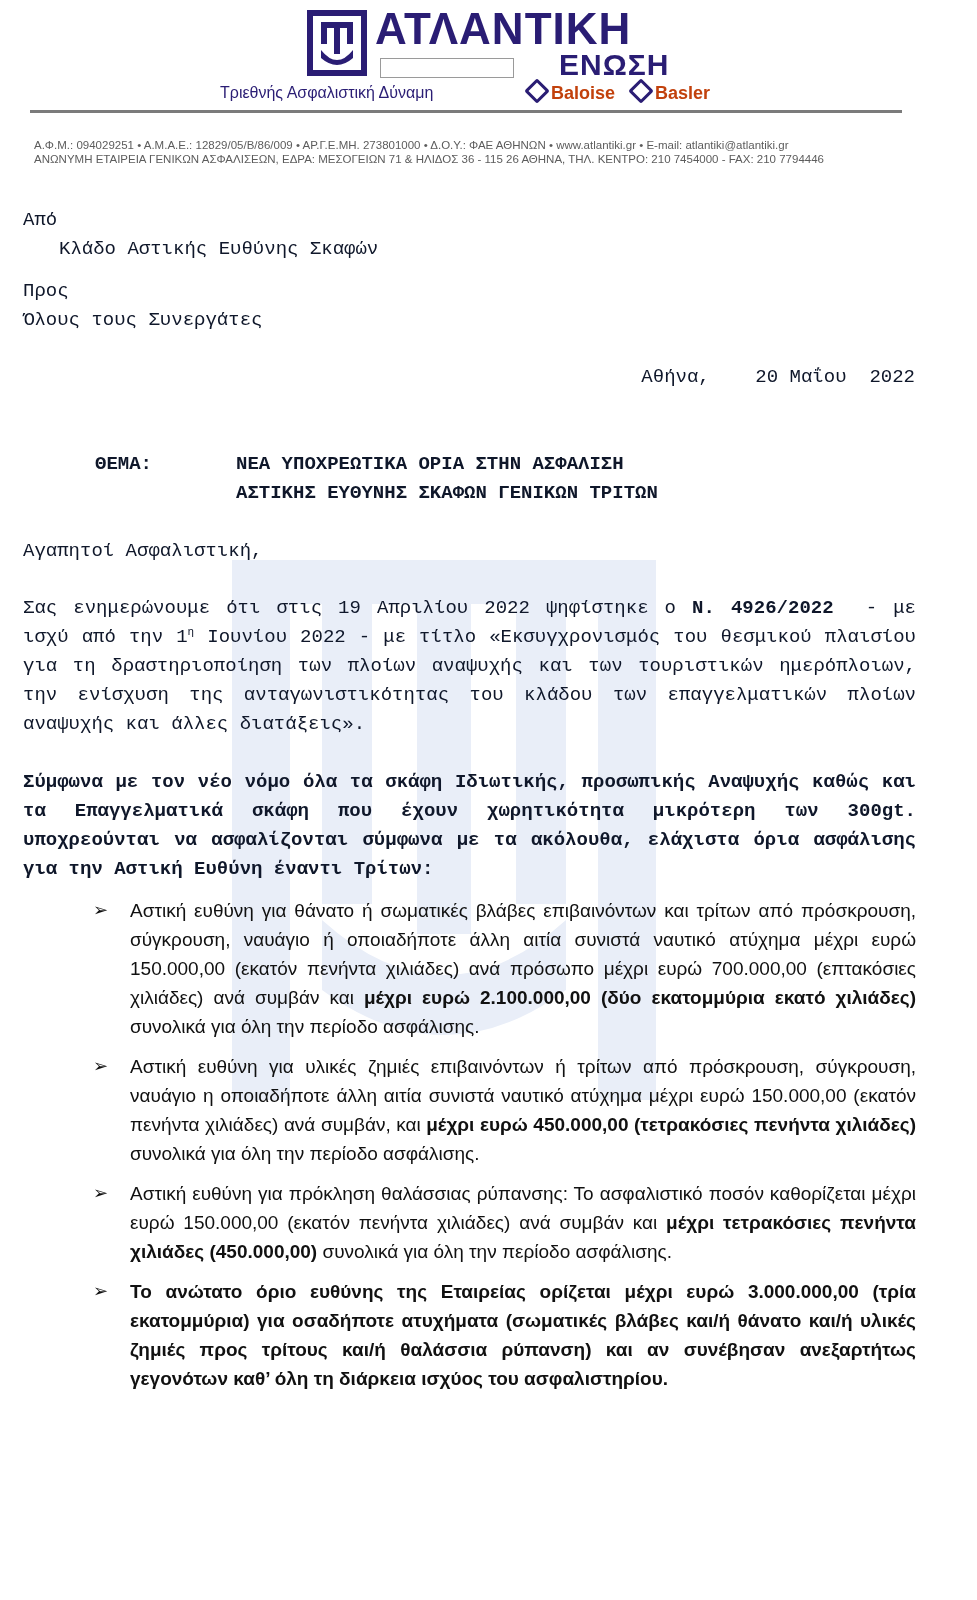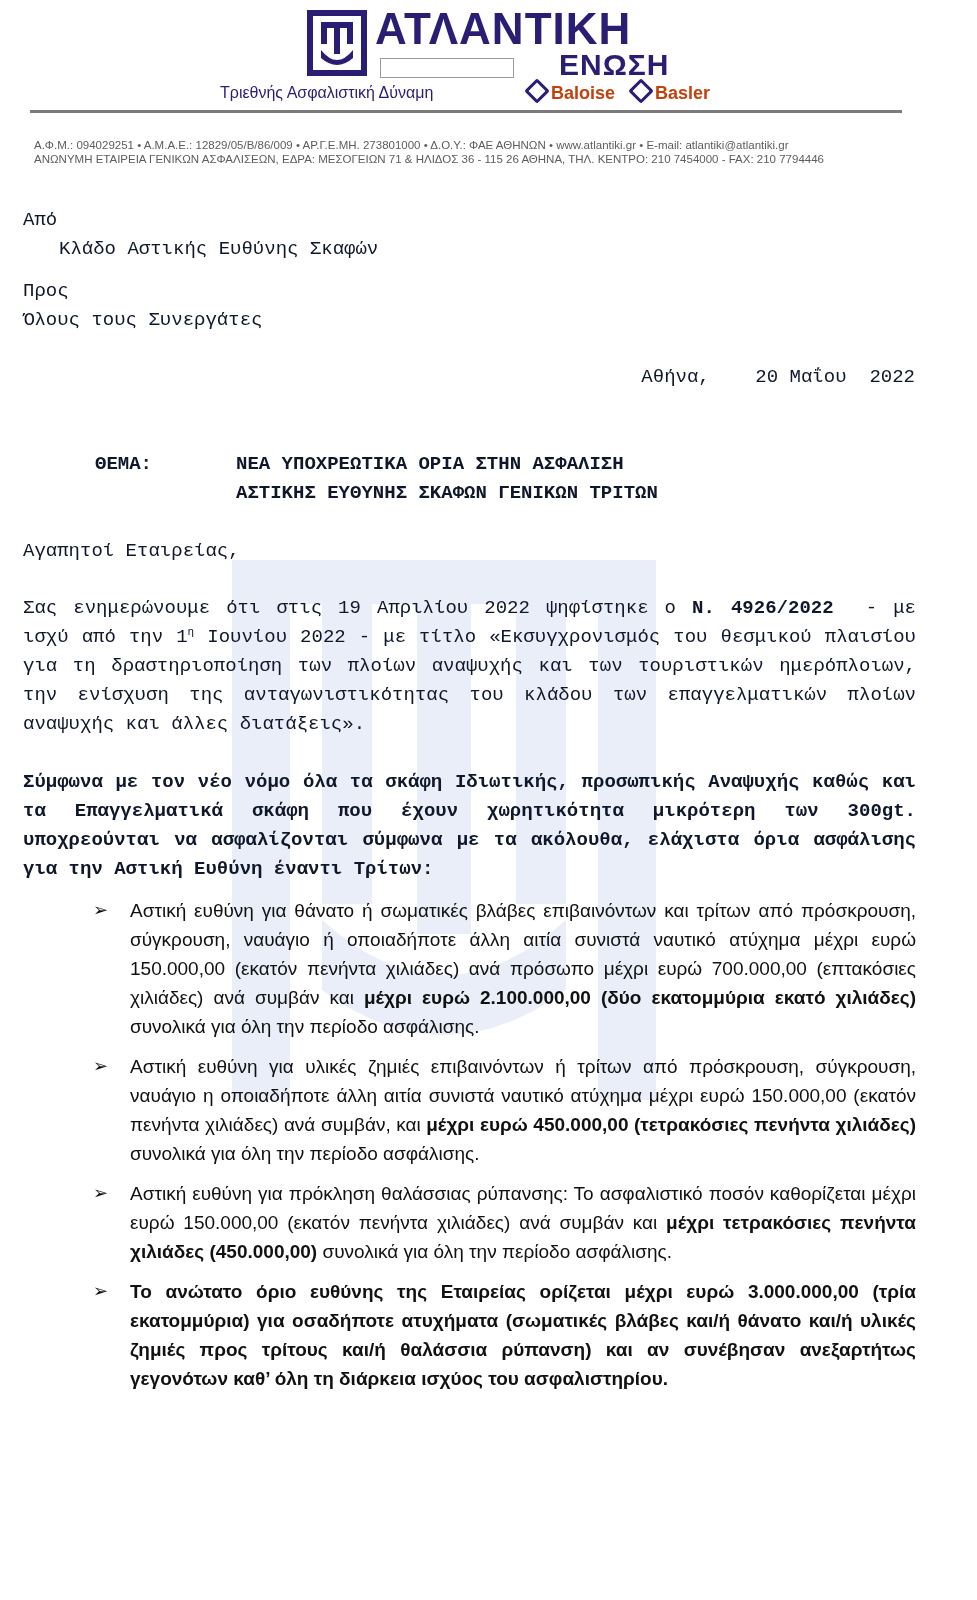--- a/index.html
+++ b/index.html
@@ -95,21 +95,21 @@
 <div class="txt from-label">Από</div>
 <div class="txt from-value">Κλάδο Αστικής Ευθύνης Σκαφών</div>
 <div class="txt to-label">Προς</div>
 <div class="txt to-value">Όλους τους Συνεργάτες</div>
 <div class="txt date" style="white-space:pre">Αθήνα,    20 Μαΐου  2022</div>
 
 <div class="txt subject-label">ΘΕΜΑ:</div>
 <div class="txt subject-l1">ΝΕΑ ΥΠΟΧΡΕΩΤΙΚΑ ΟΡΙΑ ΣΤΗΝ ΑΣΦΑΛΙΣΗ</div>
 <div class="txt subject-l2">ΑΣΤΙΚΗΣ ΕΥΘΥΝΗΣ ΣΚΑΦΩΝ ΓΕΝΙΚΩΝ ΤΡΙΤΩΝ</div>
 
-<div class="txt salutation">Αγαπητοί Εταιρείας,</div>
+<div class="txt salutation">Αγαπητοί Ασφαλιστική,</div>
 
 <div class="txt justify para1"><span>Σας ενημερώνουμε ότι στις 19 Απριλίου 2022 ψηφίστηκε ο </span><span class="b">Ν. 4926/2022</span><span style="white-space:pre-wrap">  - με  ισχύ από την 1</span><sup>η</sup><span> Ιουνίου 2022 - με τίτλο «Εκσυγχρονισμός του θεσμικού πλαισίου για τη δραστηριοποίηση των πλοίων αναψυχής και των τουριστικών ημερόπλοιων, την ενίσχυση της ανταγωνιστικότητας του κλάδου των επαγγελματικών  πλοίων αναψυχής και άλλες διατάξεις».</span></div>
 
 <div class="txt justify para2">Σύμφωνα με τον νέο νόμο όλα τα σκάφη Ιδιωτικής, προσωπικής Αναψυχής καθώς και  τα Επαγγελματικά σκάφη  που έχουν χωρητικότητα μικρότερη των 300gt. υποχρεούνται να ασφαλίζονται σύμφωνα με τα ακόλουθα,  ελάχιστα όρια ασφάλισης για την Αστική Ευθύνη έναντι Τρίτων:</div>
 
 <ul class="bullets">
   <li class="bullet">
     <span class="arrow">➢</span>
     <span>Αστική ευθύνη για θάνατο  ή σωματικές βλάβες επιβαινόντων και τρίτων από πρόσκρουση, σύγκρουση, ναυάγιο ή οποιαδήποτε άλλη αιτία συνιστά ναυτικό ατύχημα μέχρι  ευρώ 150.000,00 (εκατόν πενήντα χιλιάδες) ανά πρόσωπο μέχρι ευρώ 700.000,00 (επτακόσιες χιλιάδες) ανά συμβάν και </span><span class="b">μέχρι ευρώ 2.100.000,00 (δύο εκατομμύρια εκατό χιλιάδες)</span><span> συνολικά για όλη την περίοδο ασφάλισης.</span>
   </li>

